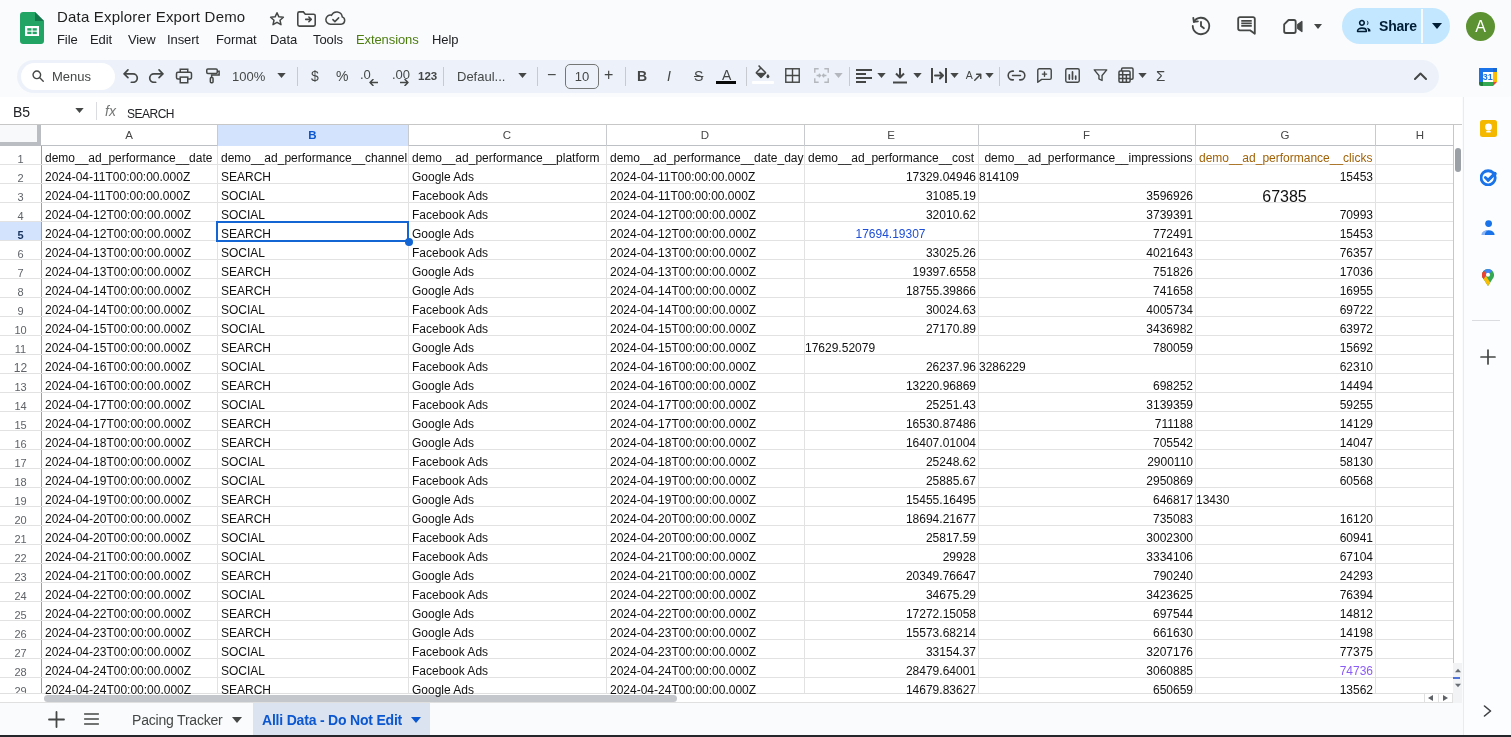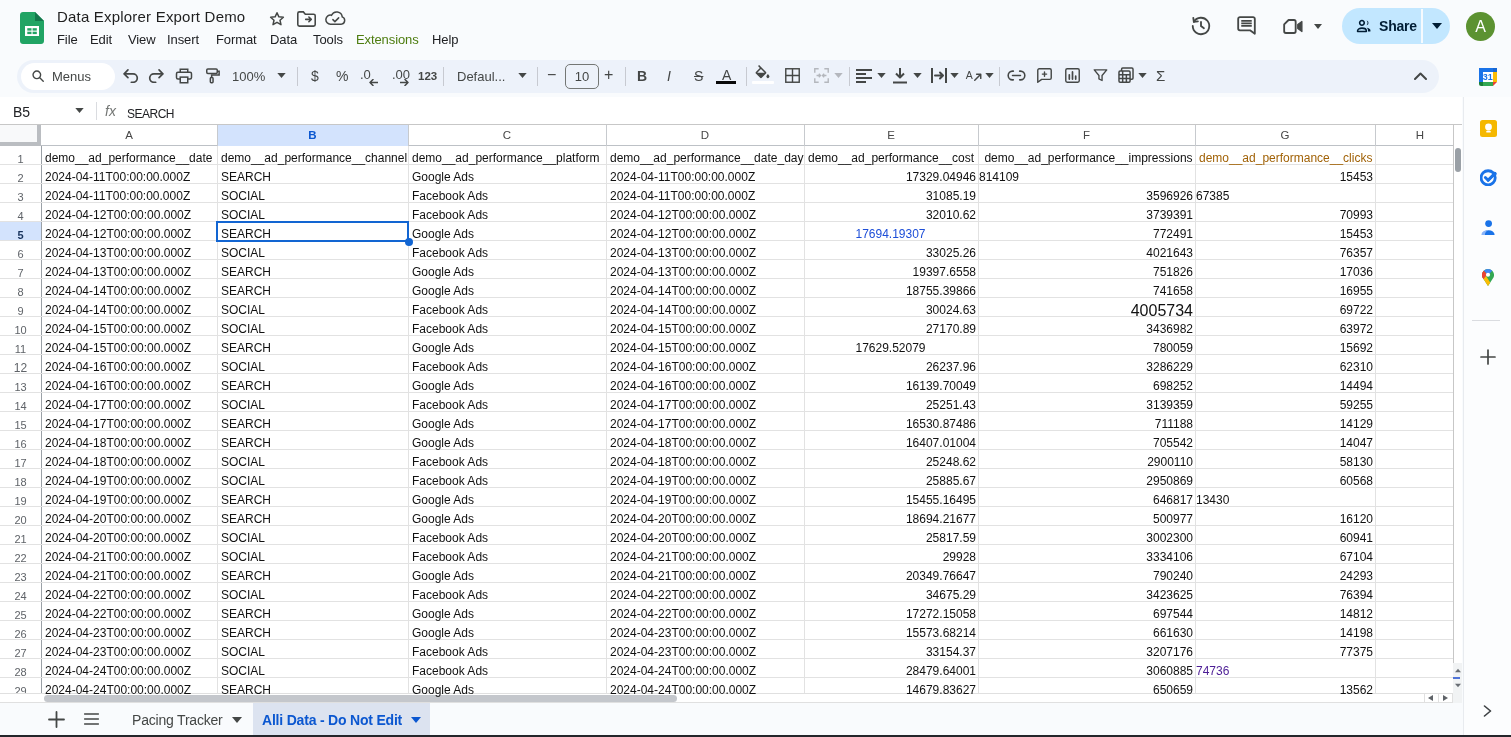--- a/index.html
+++ b/index.html
@@ -255,21 +255,21 @@
 <div class="abs" style="left:1196px;top:42.5px;width:179px;height:19px;font-size:12px;color:#111;line-height:19px;text-align:right;padding-right:2px;white-space:nowrap;z-index:3">15453</div>
 <div class="abs" style="left:0;top:58px;width:1453px;height:1px;background:#e2e2e2"></div>
 <div class="abs" style="left:0;top:59px;width:41px;height:19px;"></div>
 <div class="abs" style="left:0;top:63.5px;width:41px;height:16px;font-size:11px;color:#5f6368;font-weight:400;text-align:center;line-height:16px">3</div>
 <div class="abs" style="left:42px;top:61.5px;width:175px;height:19px;font-size:12px;color:#111;line-height:19px;text-align:left;padding-left:3px;white-space:nowrap;z-index:3">2024-04-11T00:00:00.000Z</div>
 <div class="abs" style="left:218px;top:61.5px;width:190px;height:19px;font-size:12px;color:#111;line-height:19px;text-align:left;padding-left:3px;white-space:nowrap;z-index:3">SOCIAL</div>
 <div class="abs" style="left:409px;top:61.5px;width:197px;height:19px;font-size:12px;color:#111;line-height:19px;text-align:left;padding-left:3px;white-space:nowrap;z-index:3">Facebook Ads</div>
 <div class="abs" style="left:607px;top:61.5px;width:197px;height:19px;font-size:12px;color:#111;line-height:19px;text-align:left;padding-left:3px;white-space:nowrap;z-index:3">2024-04-11T00:00:00.000Z</div>
 <div class="abs" style="left:805px;top:61.5px;width:173px;height:19px;font-size:12px;color:#111;line-height:19px;text-align:right;padding-right:2px;white-space:nowrap;z-index:3">31085.19</div>
 <div class="abs" style="left:979px;top:61.5px;width:216px;height:19px;font-size:12px;color:#111;line-height:19px;text-align:right;padding-right:2px;white-space:nowrap;z-index:3">3596926</div>
-<div class="abs" style="left:1196px;top:61.5px;width:179px;height:19px;font-size:12px;color:#111;line-height:19px;text-align:left;padding-right:2px;white-space:nowrap;z-index:3">67385</div>
+<div class="abs" style="left:1196px;top:61.5px;width:179px;height:19px;font-size:16px;color:#111;line-height:19px;text-align:center;padding-right:2px;white-space:nowrap;z-index:3">67385</div>
 <div class="abs" style="left:0;top:77px;width:1453px;height:1px;background:#e2e2e2"></div>
 <div class="abs" style="left:0;top:78px;width:41px;height:19px;"></div>
 <div class="abs" style="left:0;top:82.5px;width:41px;height:16px;font-size:11px;color:#5f6368;font-weight:400;text-align:center;line-height:16px">4</div>
 <div class="abs" style="left:42px;top:80.5px;width:175px;height:19px;font-size:12px;color:#111;line-height:19px;text-align:left;padding-left:3px;white-space:nowrap;z-index:3">2024-04-12T00:00:00.000Z</div>
 <div class="abs" style="left:218px;top:80.5px;width:190px;height:19px;font-size:12px;color:#111;line-height:19px;text-align:left;padding-left:3px;white-space:nowrap;z-index:3">SOCIAL</div>
 <div class="abs" style="left:409px;top:80.5px;width:197px;height:19px;font-size:12px;color:#111;line-height:19px;text-align:left;padding-left:3px;white-space:nowrap;z-index:3">Facebook Ads</div>
 <div class="abs" style="left:607px;top:80.5px;width:197px;height:19px;font-size:12px;color:#111;line-height:19px;text-align:left;padding-left:3px;white-space:nowrap;z-index:3">2024-04-12T00:00:00.000Z</div>
 <div class="abs" style="left:805px;top:80.5px;width:173px;height:19px;font-size:12px;color:#111;line-height:19px;text-align:right;padding-right:2px;white-space:nowrap;z-index:3">32010.62</div>
 <div class="abs" style="left:979px;top:80.5px;width:216px;height:19px;font-size:12px;color:#111;line-height:19px;text-align:right;padding-right:2px;white-space:nowrap;z-index:3">3739391</div>
 <div class="abs" style="left:1196px;top:80.5px;width:179px;height:19px;font-size:12px;color:#111;line-height:19px;text-align:right;padding-right:2px;white-space:nowrap;z-index:3">70993</div>
@@ -314,60 +314,60 @@
 <div class="abs" style="left:979px;top:156.5px;width:216px;height:19px;font-size:12px;color:#111;line-height:19px;text-align:right;padding-right:2px;white-space:nowrap;z-index:3">741658</div>
 <div class="abs" style="left:1196px;top:156.5px;width:179px;height:19px;font-size:12px;color:#111;line-height:19px;text-align:right;padding-right:2px;white-space:nowrap;z-index:3">16955</div>
 <div class="abs" style="left:0;top:172px;width:1453px;height:1px;background:#e2e2e2"></div>
 <div class="abs" style="left:0;top:173px;width:41px;height:19px;"></div>
 <div class="abs" style="left:0;top:177.5px;width:41px;height:16px;font-size:11px;color:#5f6368;font-weight:400;text-align:center;line-height:16px">9</div>
 <div class="abs" style="left:42px;top:175.5px;width:175px;height:19px;font-size:12px;color:#111;line-height:19px;text-align:left;padding-left:3px;white-space:nowrap;z-index:3">2024-04-14T00:00:00.000Z</div>
 <div class="abs" style="left:218px;top:175.5px;width:190px;height:19px;font-size:12px;color:#111;line-height:19px;text-align:left;padding-left:3px;white-space:nowrap;z-index:3">SOCIAL</div>
 <div class="abs" style="left:409px;top:175.5px;width:197px;height:19px;font-size:12px;color:#111;line-height:19px;text-align:left;padding-left:3px;white-space:nowrap;z-index:3">Facebook Ads</div>
 <div class="abs" style="left:607px;top:175.5px;width:197px;height:19px;font-size:12px;color:#111;line-height:19px;text-align:left;padding-left:3px;white-space:nowrap;z-index:3">2024-04-14T00:00:00.000Z</div>
 <div class="abs" style="left:805px;top:175.5px;width:173px;height:19px;font-size:12px;color:#111;line-height:19px;text-align:right;padding-right:2px;white-space:nowrap;z-index:3">30024.63</div>
-<div class="abs" style="left:979px;top:175.5px;width:216px;height:19px;font-size:16px;color:#111;line-height:19px;text-align:right;padding-right:2px;white-space:nowrap;z-index:3">4005734</div>
+<div class="abs" style="left:979px;top:175.5px;width:216px;height:19px;font-size:12px;color:#111;line-height:19px;text-align:right;padding-right:2px;white-space:nowrap;z-index:3">4005734</div>
 <div class="abs" style="left:1196px;top:175.5px;width:179px;height:19px;font-size:12px;color:#111;line-height:19px;text-align:right;padding-right:2px;white-space:nowrap;z-index:3">69722</div>
 <div class="abs" style="left:0;top:191px;width:1453px;height:1px;background:#e2e2e2"></div>
 <div class="abs" style="left:0;top:192px;width:41px;height:19px;"></div>
 <div class="abs" style="left:0;top:196.5px;width:41px;height:16px;font-size:11px;color:#5f6368;font-weight:400;text-align:center;line-height:16px">10</div>
 <div class="abs" style="left:42px;top:194.5px;width:175px;height:19px;font-size:12px;color:#111;line-height:19px;text-align:left;padding-left:3px;white-space:nowrap;z-index:3">2024-04-15T00:00:00.000Z</div>
 <div class="abs" style="left:218px;top:194.5px;width:190px;height:19px;font-size:12px;color:#111;line-height:19px;text-align:left;padding-left:3px;white-space:nowrap;z-index:3">SOCIAL</div>
 <div class="abs" style="left:409px;top:194.5px;width:197px;height:19px;font-size:12px;color:#111;line-height:19px;text-align:left;padding-left:3px;white-space:nowrap;z-index:3">Facebook Ads</div>
 <div class="abs" style="left:607px;top:194.5px;width:197px;height:19px;font-size:12px;color:#111;line-height:19px;text-align:left;padding-left:3px;white-space:nowrap;z-index:3">2024-04-15T00:00:00.000Z</div>
 <div class="abs" style="left:805px;top:194.5px;width:173px;height:19px;font-size:12px;color:#111;line-height:19px;text-align:right;padding-right:2px;white-space:nowrap;z-index:3">27170.89</div>
 <div class="abs" style="left:979px;top:194.5px;width:216px;height:19px;font-size:12px;color:#111;line-height:19px;text-align:right;padding-right:2px;white-space:nowrap;z-index:3">3436982</div>
 <div class="abs" style="left:1196px;top:194.5px;width:179px;height:19px;font-size:12px;color:#111;line-height:19px;text-align:right;padding-right:2px;white-space:nowrap;z-index:3">63972</div>
 <div class="abs" style="left:0;top:210px;width:1453px;height:1px;background:#e2e2e2"></div>
 <div class="abs" style="left:0;top:211px;width:41px;height:19px;"></div>
 <div class="abs" style="left:0;top:215.5px;width:41px;height:16px;font-size:11px;color:#5f6368;font-weight:400;text-align:center;line-height:16px">11</div>
 <div class="abs" style="left:42px;top:213.5px;width:175px;height:19px;font-size:12px;color:#111;line-height:19px;text-align:left;padding-left:3px;white-space:nowrap;z-index:3">2024-04-15T00:00:00.000Z</div>
 <div class="abs" style="left:218px;top:213.5px;width:190px;height:19px;font-size:12px;color:#111;line-height:19px;text-align:left;padding-left:3px;white-space:nowrap;z-index:3">SEARCH</div>
 <div class="abs" style="left:409px;top:213.5px;width:197px;height:19px;font-size:12px;color:#111;line-height:19px;text-align:left;padding-left:3px;white-space:nowrap;z-index:3">Google Ads</div>
 <div class="abs" style="left:607px;top:213.5px;width:197px;height:19px;font-size:12px;color:#111;line-height:19px;text-align:left;padding-left:3px;white-space:nowrap;z-index:3">2024-04-15T00:00:00.000Z</div>
-<div class="abs" style="left:805px;top:213.5px;width:173px;height:19px;font-size:12px;color:#111;line-height:19px;text-align:center;padding-right:2px;white-space:nowrap;z-index:3">17629.52079</div>
+<div class="abs" style="left:805px;top:213.5px;width:173px;height:19px;font-size:12px;color:#111;line-height:19px;text-align:left;padding-right:2px;white-space:nowrap;z-index:3">17629.52079</div>
 <div class="abs" style="left:979px;top:213.5px;width:216px;height:19px;font-size:12px;color:#111;line-height:19px;text-align:right;padding-right:2px;white-space:nowrap;z-index:3">780059</div>
 <div class="abs" style="left:1196px;top:213.5px;width:179px;height:19px;font-size:12px;color:#111;line-height:19px;text-align:right;padding-right:2px;white-space:nowrap;z-index:3">15692</div>
 <div class="abs" style="left:0;top:229px;width:1453px;height:1px;background:#e2e2e2"></div>
 <div class="abs" style="left:0;top:230px;width:41px;height:19px;"></div>
 <div class="abs" style="left:0;top:234.5px;width:41px;height:16px;font-size:12px;color:#5f6368;font-weight:400;text-align:center;line-height:16px">12</div>
 <div class="abs" style="left:42px;top:232.5px;width:175px;height:19px;font-size:12px;color:#111;line-height:19px;text-align:left;padding-left:3px;white-space:nowrap;z-index:3">2024-04-16T00:00:00.000Z</div>
 <div class="abs" style="left:218px;top:232.5px;width:190px;height:19px;font-size:12px;color:#111;line-height:19px;text-align:left;padding-left:3px;white-space:nowrap;z-index:3">SOCIAL</div>
 <div class="abs" style="left:409px;top:232.5px;width:197px;height:19px;font-size:12px;color:#111;line-height:19px;text-align:left;padding-left:3px;white-space:nowrap;z-index:3">Facebook Ads</div>
 <div class="abs" style="left:607px;top:232.5px;width:197px;height:19px;font-size:12px;color:#111;line-height:19px;text-align:left;padding-left:3px;white-space:nowrap;z-index:3">2024-04-16T00:00:00.000Z</div>
 <div class="abs" style="left:805px;top:232.5px;width:173px;height:19px;font-size:12px;color:#111;line-height:19px;text-align:right;padding-right:2px;white-space:nowrap;z-index:3">26237.96</div>
-<div class="abs" style="left:979px;top:232.5px;width:216px;height:19px;font-size:12px;color:#111;line-height:19px;text-align:right;padding-right:2px;white-space:nowrap;z-index:3">3286229</div>
+<div class="abs" style="left:979px;top:232.5px;width:216px;height:19px;font-size:12px;color:#111;line-height:19px;padding-right:2px;white-space:nowrap;z-index:3">3286229</div>
 <div class="abs" style="left:1196px;top:232.5px;width:179px;height:19px;font-size:12px;color:#111;line-height:19px;text-align:right;padding-right:2px;white-space:nowrap;z-index:3">62310</div>
 <div class="abs" style="left:0;top:248px;width:1453px;height:1px;background:#e2e2e2"></div>
 <div class="abs" style="left:0;top:249px;width:41px;height:19px;"></div>
 <div class="abs" style="left:0;top:253.5px;width:41px;height:16px;font-size:11px;color:#5f6368;font-weight:400;text-align:center;line-height:16px">13</div>
 <div class="abs" style="left:42px;top:251.5px;width:175px;height:19px;font-size:12px;color:#111;line-height:19px;text-align:left;padding-left:3px;white-space:nowrap;z-index:3">2024-04-16T00:00:00.000Z</div>
 <div class="abs" style="left:218px;top:251.5px;width:190px;height:19px;font-size:12px;color:#111;line-height:19px;text-align:left;padding-left:3px;white-space:nowrap;z-index:3">SEARCH</div>
 <div class="abs" style="left:409px;top:251.5px;width:197px;height:19px;font-size:12px;color:#111;line-height:19px;text-align:left;padding-left:3px;white-space:nowrap;z-index:3">Google Ads</div>
 <div class="abs" style="left:607px;top:251.5px;width:197px;height:19px;font-size:12px;color:#111;line-height:19px;text-align:left;padding-left:3px;white-space:nowrap;z-index:3">2024-04-16T00:00:00.000Z</div>
-<div class="abs" style="left:805px;top:251.5px;width:173px;height:19px;font-size:12px;color:#111;line-height:19px;text-align:right;padding-right:2px;white-space:nowrap;z-index:3">16139.70049</div>
+<div class="abs" style="left:805px;top:251.5px;width:173px;height:19px;font-size:12px;color:#111;line-height:19px;text-align:right;padding-right:2px;white-space:nowrap;z-index:3">13220.96869</div>
 <div class="abs" style="left:979px;top:251.5px;width:216px;height:19px;font-size:12px;color:#111;line-height:19px;text-align:right;padding-right:2px;white-space:nowrap;z-index:3">698252</div>
 <div class="abs" style="left:1196px;top:251.5px;width:179px;height:19px;font-size:12px;color:#111;line-height:19px;text-align:right;padding-right:2px;white-space:nowrap;z-index:3">14494</div>
 <div class="abs" style="left:0;top:267px;width:1453px;height:1px;background:#e2e2e2"></div>
 <div class="abs" style="left:0;top:268px;width:41px;height:19px;"></div>
 <div class="abs" style="left:0;top:272.5px;width:41px;height:16px;font-size:11px;color:#5f6368;font-weight:400;text-align:center;line-height:16px">14</div>
 <div class="abs" style="left:42px;top:270.5px;width:175px;height:19px;font-size:12px;color:#111;line-height:19px;text-align:left;padding-left:3px;white-space:nowrap;z-index:3">2024-04-17T00:00:00.000Z</div>
 <div class="abs" style="left:218px;top:270.5px;width:190px;height:19px;font-size:12px;color:#111;line-height:19px;text-align:left;padding-left:3px;white-space:nowrap;z-index:3">SOCIAL</div>
 <div class="abs" style="left:409px;top:270.5px;width:197px;height:19px;font-size:12px;color:#111;line-height:19px;text-align:left;padding-left:3px;white-space:nowrap;z-index:3">Facebook Ads</div>
 <div class="abs" style="left:607px;top:270.5px;width:197px;height:19px;font-size:12px;color:#111;line-height:19px;text-align:left;padding-left:3px;white-space:nowrap;z-index:3">2024-04-17T00:00:00.000Z</div>
 <div class="abs" style="left:805px;top:270.5px;width:173px;height:19px;font-size:12px;color:#111;line-height:19px;text-align:right;padding-right:2px;white-space:nowrap;z-index:3">25251.43</div>
@@ -424,21 +424,21 @@
 <div class="abs" style="left:979px;top:365.5px;width:216px;height:19px;font-size:12px;color:#111;line-height:19px;text-align:right;padding-right:2px;white-space:nowrap;z-index:3">646817</div>
 <div class="abs" style="left:1196px;top:365.5px;width:179px;height:19px;font-size:12px;color:#111;line-height:19px;text-align:left;padding-right:2px;white-space:nowrap;z-index:3">13430</div>
 <div class="abs" style="left:0;top:381px;width:1453px;height:1px;background:#e2e2e2"></div>
 <div class="abs" style="left:0;top:382px;width:41px;height:19px;"></div>
 <div class="abs" style="left:0;top:386.5px;width:41px;height:16px;font-size:11px;color:#5f6368;font-weight:400;text-align:center;line-height:16px">20</div>
 <div class="abs" style="left:42px;top:384.5px;width:175px;height:19px;font-size:12px;color:#111;line-height:19px;text-align:left;padding-left:3px;white-space:nowrap;z-index:3">2024-04-20T00:00:00.000Z</div>
 <div class="abs" style="left:218px;top:384.5px;width:190px;height:19px;font-size:12px;color:#111;line-height:19px;text-align:left;padding-left:3px;white-space:nowrap;z-index:3">SEARCH</div>
 <div class="abs" style="left:409px;top:384.5px;width:197px;height:19px;font-size:12px;color:#111;line-height:19px;text-align:left;padding-left:3px;white-space:nowrap;z-index:3">Google Ads</div>
 <div class="abs" style="left:607px;top:384.5px;width:197px;height:19px;font-size:12px;color:#111;line-height:19px;text-align:left;padding-left:3px;white-space:nowrap;z-index:3">2024-04-20T00:00:00.000Z</div>
 <div class="abs" style="left:805px;top:384.5px;width:173px;height:19px;font-size:12px;color:#111;line-height:19px;text-align:right;padding-right:2px;white-space:nowrap;z-index:3">18694.21677</div>
-<div class="abs" style="left:979px;top:384.5px;width:216px;height:19px;font-size:12px;color:#111;line-height:19px;text-align:right;padding-right:2px;white-space:nowrap;z-index:3">500977</div>
+<div class="abs" style="left:979px;top:384.5px;width:216px;height:19px;font-size:12px;color:#111;line-height:19px;text-align:right;padding-right:2px;white-space:nowrap;z-index:3">735083</div>
 <div class="abs" style="left:1196px;top:384.5px;width:179px;height:19px;font-size:12px;color:#111;line-height:19px;text-align:right;padding-right:2px;white-space:nowrap;z-index:3">16120</div>
 <div class="abs" style="left:0;top:400px;width:1453px;height:1px;background:#e2e2e2"></div>
 <div class="abs" style="left:0;top:401px;width:41px;height:19px;"></div>
 <div class="abs" style="left:0;top:405.5px;width:41px;height:16px;font-size:11px;color:#5f6368;font-weight:400;text-align:center;line-height:16px">21</div>
 <div class="abs" style="left:42px;top:403.5px;width:175px;height:19px;font-size:12px;color:#111;line-height:19px;text-align:left;padding-left:3px;white-space:nowrap;z-index:3">2024-04-20T00:00:00.000Z</div>
 <div class="abs" style="left:218px;top:403.5px;width:190px;height:19px;font-size:12px;color:#111;line-height:19px;text-align:left;padding-left:3px;white-space:nowrap;z-index:3">SOCIAL</div>
 <div class="abs" style="left:409px;top:403.5px;width:197px;height:19px;font-size:12px;color:#111;line-height:19px;text-align:left;padding-left:3px;white-space:nowrap;z-index:3">Facebook Ads</div>
 <div class="abs" style="left:607px;top:403.5px;width:197px;height:19px;font-size:12px;color:#111;line-height:19px;text-align:left;padding-left:3px;white-space:nowrap;z-index:3">2024-04-20T00:00:00.000Z</div>
 <div class="abs" style="left:805px;top:403.5px;width:173px;height:19px;font-size:12px;color:#111;line-height:19px;text-align:right;padding-right:2px;white-space:nowrap;z-index:3">25817.59</div>
 <div class="abs" style="left:979px;top:403.5px;width:216px;height:19px;font-size:12px;color:#111;line-height:19px;text-align:right;padding-right:2px;white-space:nowrap;z-index:3">3002300</div>
@@ -505,21 +505,21 @@
 <div class="abs" style="left:1196px;top:517.5px;width:179px;height:19px;font-size:12px;color:#111;line-height:19px;text-align:right;padding-right:2px;white-space:nowrap;z-index:3">77375</div>
 <div class="abs" style="left:0;top:533px;width:1453px;height:1px;background:#e2e2e2"></div>
 <div class="abs" style="left:0;top:534px;width:41px;height:19px;"></div>
 <div class="abs" style="left:0;top:538.5px;width:41px;height:16px;font-size:11px;color:#5f6368;font-weight:400;text-align:center;line-height:16px">28</div>
 <div class="abs" style="left:42px;top:536.5px;width:175px;height:19px;font-size:12px;color:#111;line-height:19px;text-align:left;padding-left:3px;white-space:nowrap;z-index:3">2024-04-24T00:00:00.000Z</div>
 <div class="abs" style="left:218px;top:536.5px;width:190px;height:19px;font-size:12px;color:#111;line-height:19px;text-align:left;padding-left:3px;white-space:nowrap;z-index:3">SOCIAL</div>
 <div class="abs" style="left:409px;top:536.5px;width:197px;height:19px;font-size:12px;color:#111;line-height:19px;text-align:left;padding-left:3px;white-space:nowrap;z-index:3">Facebook Ads</div>
 <div class="abs" style="left:607px;top:536.5px;width:197px;height:19px;font-size:12px;color:#111;line-height:19px;text-align:left;padding-left:3px;white-space:nowrap;z-index:3">2024-04-24T00:00:00.000Z</div>
 <div class="abs" style="left:805px;top:536.5px;width:173px;height:19px;font-size:12px;color:#111;line-height:19px;text-align:right;padding-right:2px;white-space:nowrap;z-index:3">28479.64001</div>
 <div class="abs" style="left:979px;top:536.5px;width:216px;height:19px;font-size:12px;color:#111;line-height:19px;text-align:right;padding-right:2px;white-space:nowrap;z-index:3">3060885</div>
-<div class="abs" style="left:1196px;top:536.5px;width:179px;height:19px;font-size:12px;color:#4c1d95;line-height:19px;text-align:left;padding-right:2px;white-space:nowrap;z-index:3">74736</div>
+<div class="abs" style="left:1196px;top:536.5px;width:179px;height:19px;font-size:12px;color:#8b5cf6;line-height:19px;text-align:right;padding-right:2px;white-space:nowrap;z-index:3">74736</div>
 <div class="abs" style="left:0;top:552px;width:1453px;height:1px;background:#e2e2e2"></div>
 <div class="abs" style="left:0;top:553px;width:41px;height:19px;"></div>
 <div class="abs" style="left:0;top:557.5px;width:41px;height:16px;font-size:11px;color:#5f6368;font-weight:400;text-align:center;line-height:16px">29</div>
 <div class="abs" style="left:42px;top:555.5px;width:175px;height:19px;font-size:12px;color:#111;line-height:19px;text-align:left;padding-left:3px;white-space:nowrap;z-index:3">2024-04-24T00:00:00.000Z</div>
 <div class="abs" style="left:218px;top:555.5px;width:190px;height:19px;font-size:12px;color:#111;line-height:19px;text-align:left;padding-left:3px;white-space:nowrap;z-index:3">SEARCH</div>
 <div class="abs" style="left:409px;top:555.5px;width:197px;height:19px;font-size:12px;color:#111;line-height:19px;text-align:left;padding-left:3px;white-space:nowrap;z-index:3">Google Ads</div>
 <div class="abs" style="left:607px;top:555.5px;width:197px;height:19px;font-size:12px;color:#111;line-height:19px;text-align:left;padding-left:3px;white-space:nowrap;z-index:3">2024-04-24T00:00:00.000Z</div>
 <div class="abs" style="left:805px;top:555.5px;width:173px;height:19px;font-size:12px;color:#111;line-height:19px;text-align:right;padding-right:2px;white-space:nowrap;z-index:3">14679.83627</div>
 <div class="abs" style="left:979px;top:555.5px;width:216px;height:19px;font-size:12px;color:#111;line-height:19px;text-align:right;padding-right:2px;white-space:nowrap;z-index:3">650659</div>
 <div class="abs" style="left:1196px;top:555.5px;width:179px;height:19px;font-size:12px;color:#111;line-height:19px;text-align:right;padding-right:2px;white-space:nowrap;z-index:3">13562</div>

